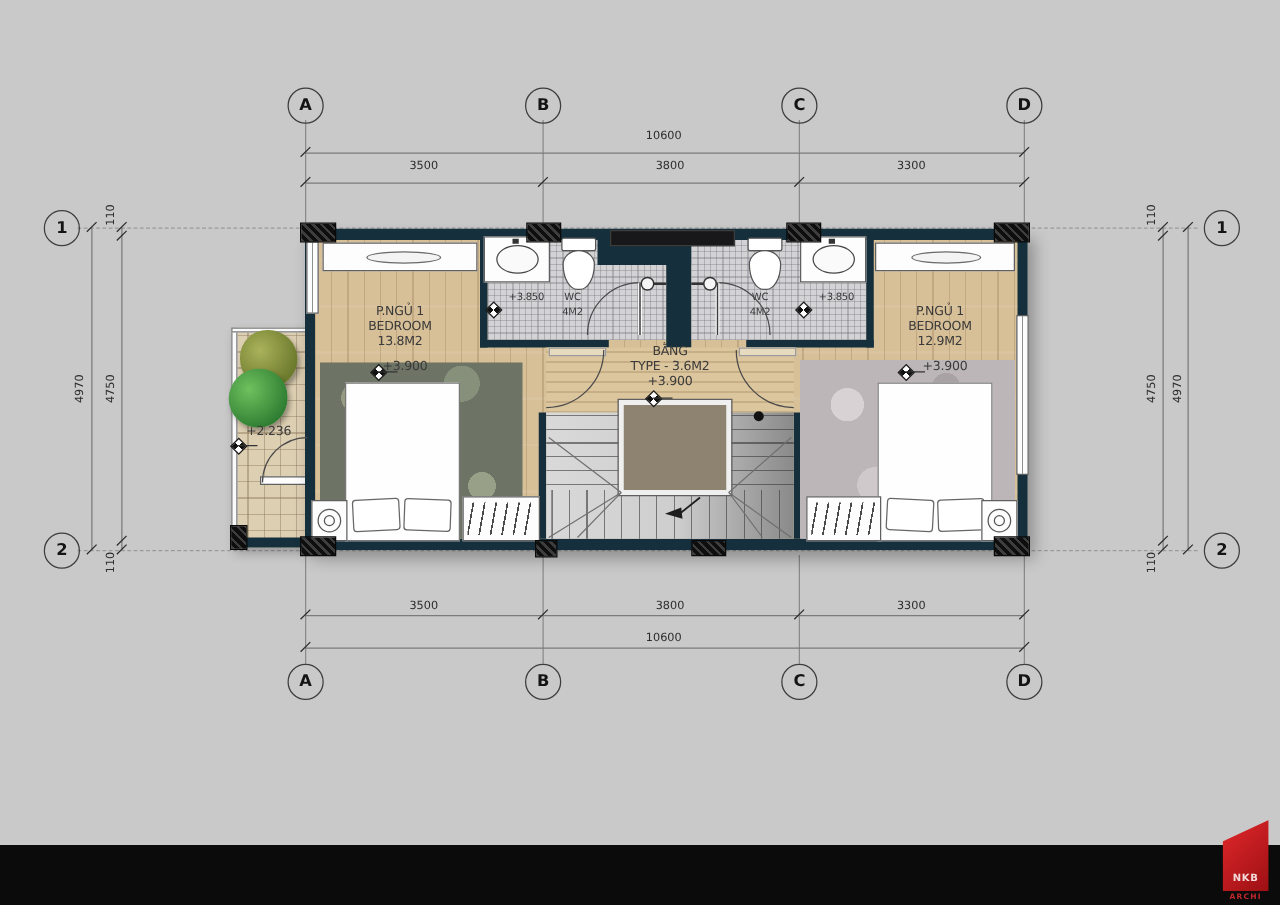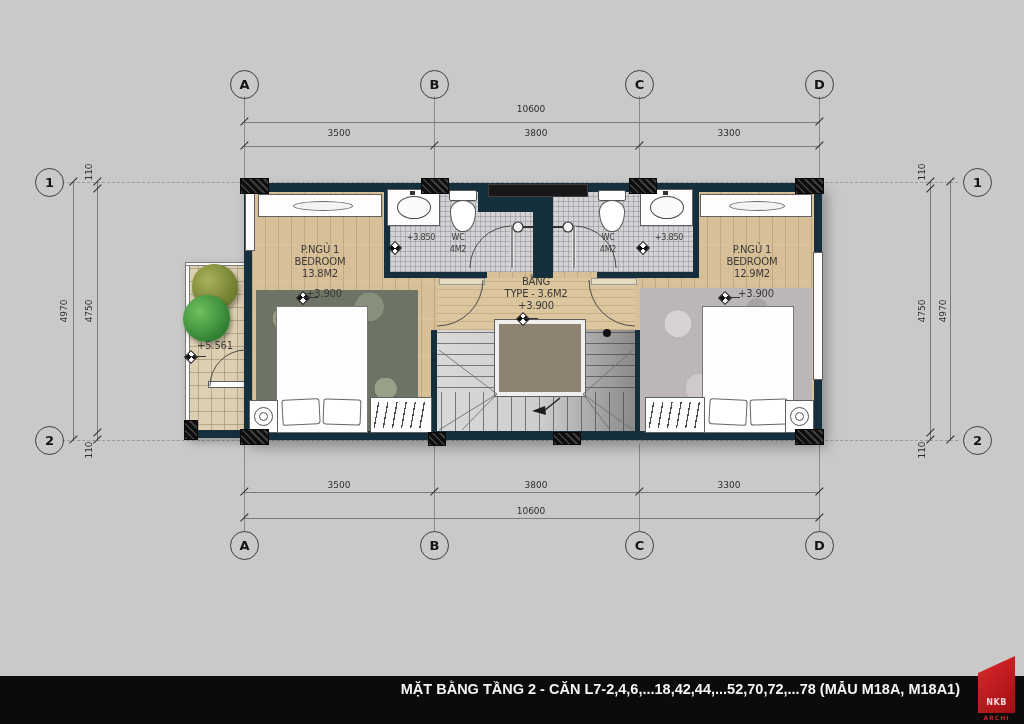--- a/index.html
+++ b/index.html
@@ -163,21 +163,21 @@
   <div class="abs btile" style="left:185px;top:262px;width:60px;height:176px;box-shadow:3px 4px 8px rgba(0,0,0,.25);">
     <div class="abs" style="left:0;top:0;width:5px;height:176px;background:#fafafa;border:1px solid #7a7a7a;box-sizing:border-box;"></div>
     <div class="abs" style="left:0;top:0;width:60px;height:4px;background:#fafafa;border:1px solid #7a7a7a;box-sizing:border-box;"></div>
     <div class="abs" style="left:5px;top:168px;width:55px;height:8px;background:#15303c;"></div>
   </div>
   <div class="tree" style="left:192px;top:264px;width:46px;height:46px;border-radius:48% 52% 50% 50%;
               background:radial-gradient(circle at 35% 35%,#aab25a,#6d7b2e 72%);"></div>
   <div class="tree" style="left:183px;top:295px;width:47px;height:47px;border-radius:52% 48% 50% 50%;
               background:radial-gradient(circle at 35% 35%,#6fc05e,#2e7d32 75%);"></div>
   <div class="white-box" style="left:208px;top:381px;width:38px;height:5px;"></div>
-  <div class="ctext" style="left:215px;top:340px;">+5.561</div>
+  <div class="ctext" style="left:215px;top:340px;">+2.236</div>
   <div class="lvl" style="left:186px;top:352px;"></div>
   <div class="lvltail" style="left:190px;top:356px;width:16px;"></div>
   <div class="col" style="left:184px;top:420px;width:12px;height:18px;"></div>
 
   <div class="abs" style="left:244px;top:183px;width:578px;height:257px;background:#15303c;box-shadow:5px 7px 12px rgba(0,0,0,.3);">
 
     <div class="abs wood" style="left:8px;top:9px;width:562px;height:239px;"></div>
 
     <div class="abs tile" style="left:146px;top:9px;width:143px;height:80px;"></div>
     <div class="wall" style="left:140px;top:9px;width:6px;height:86px;"></div>
@@ -322,21 +322,20 @@
       <line x1="583" y1="394" x2="633" y2="430"></line>
         <line x1="583" y1="394" x2="610" y2="430"></line>
     </g>
 
     <line x1="560" y1="398" x2="545" y2="410" stroke="#1d1d1d" stroke-width="1.4"></line>
     <polygon points="545,406 532,411 546,415" fill="#1d1d1d"></polygon>
     <circle cx="607" cy="333" r="4" fill="#111"></circle>
   </svg>
 
   <div class="titlebar">
-    <div class="t1">MẶT BẰNG TẦNG 2 - CĂN L7-2,4,6,...18,42,44,...52,70,72,...78 (MẪU M18A, M18A1)</div>
   </div>
   <div class="logo">
     <div class="logoshape"></div>
     <div class="logotxt">NKB</div>
     <div class="logosub">ARCHI</div>
   </div>
 
 </div>
 
 </body></html>

